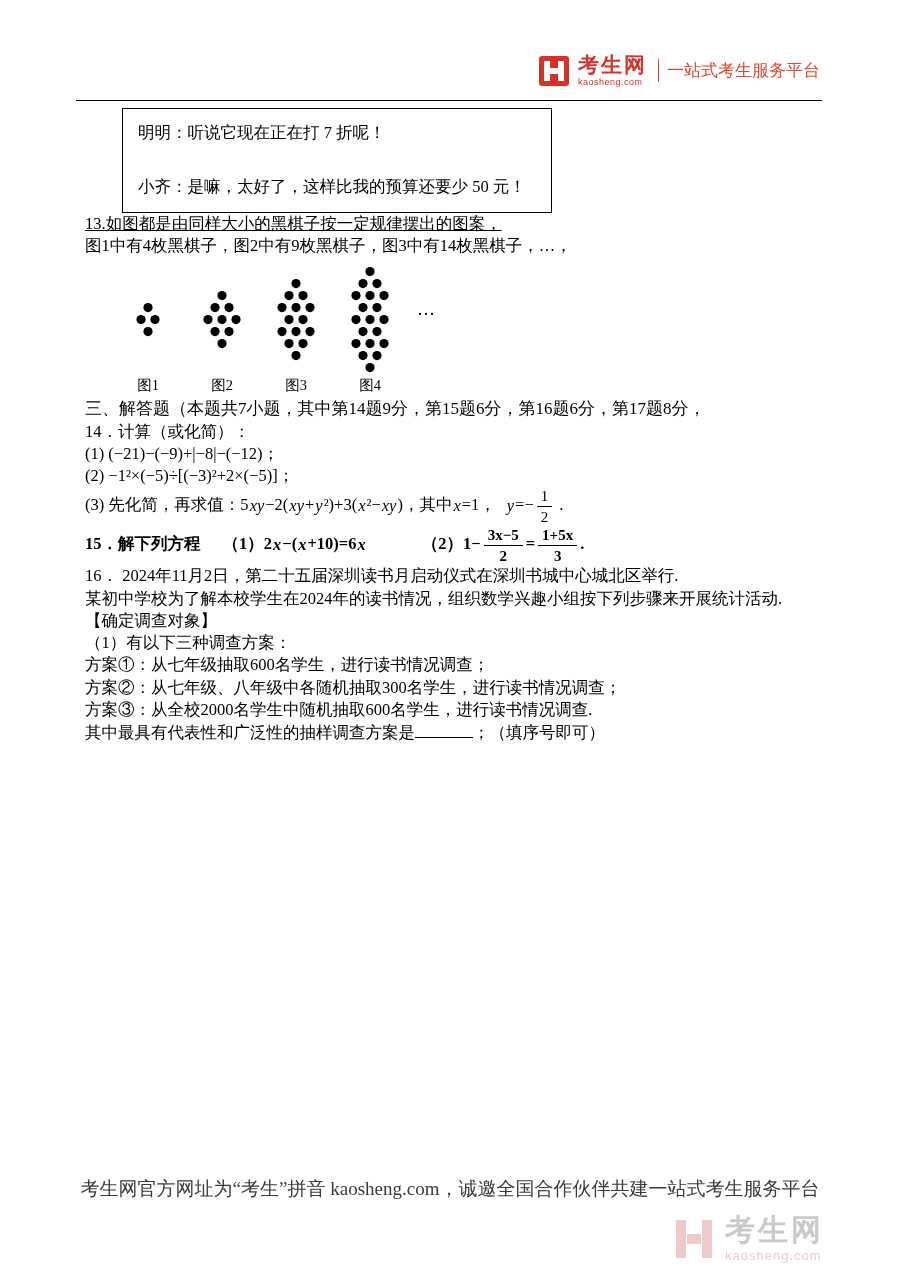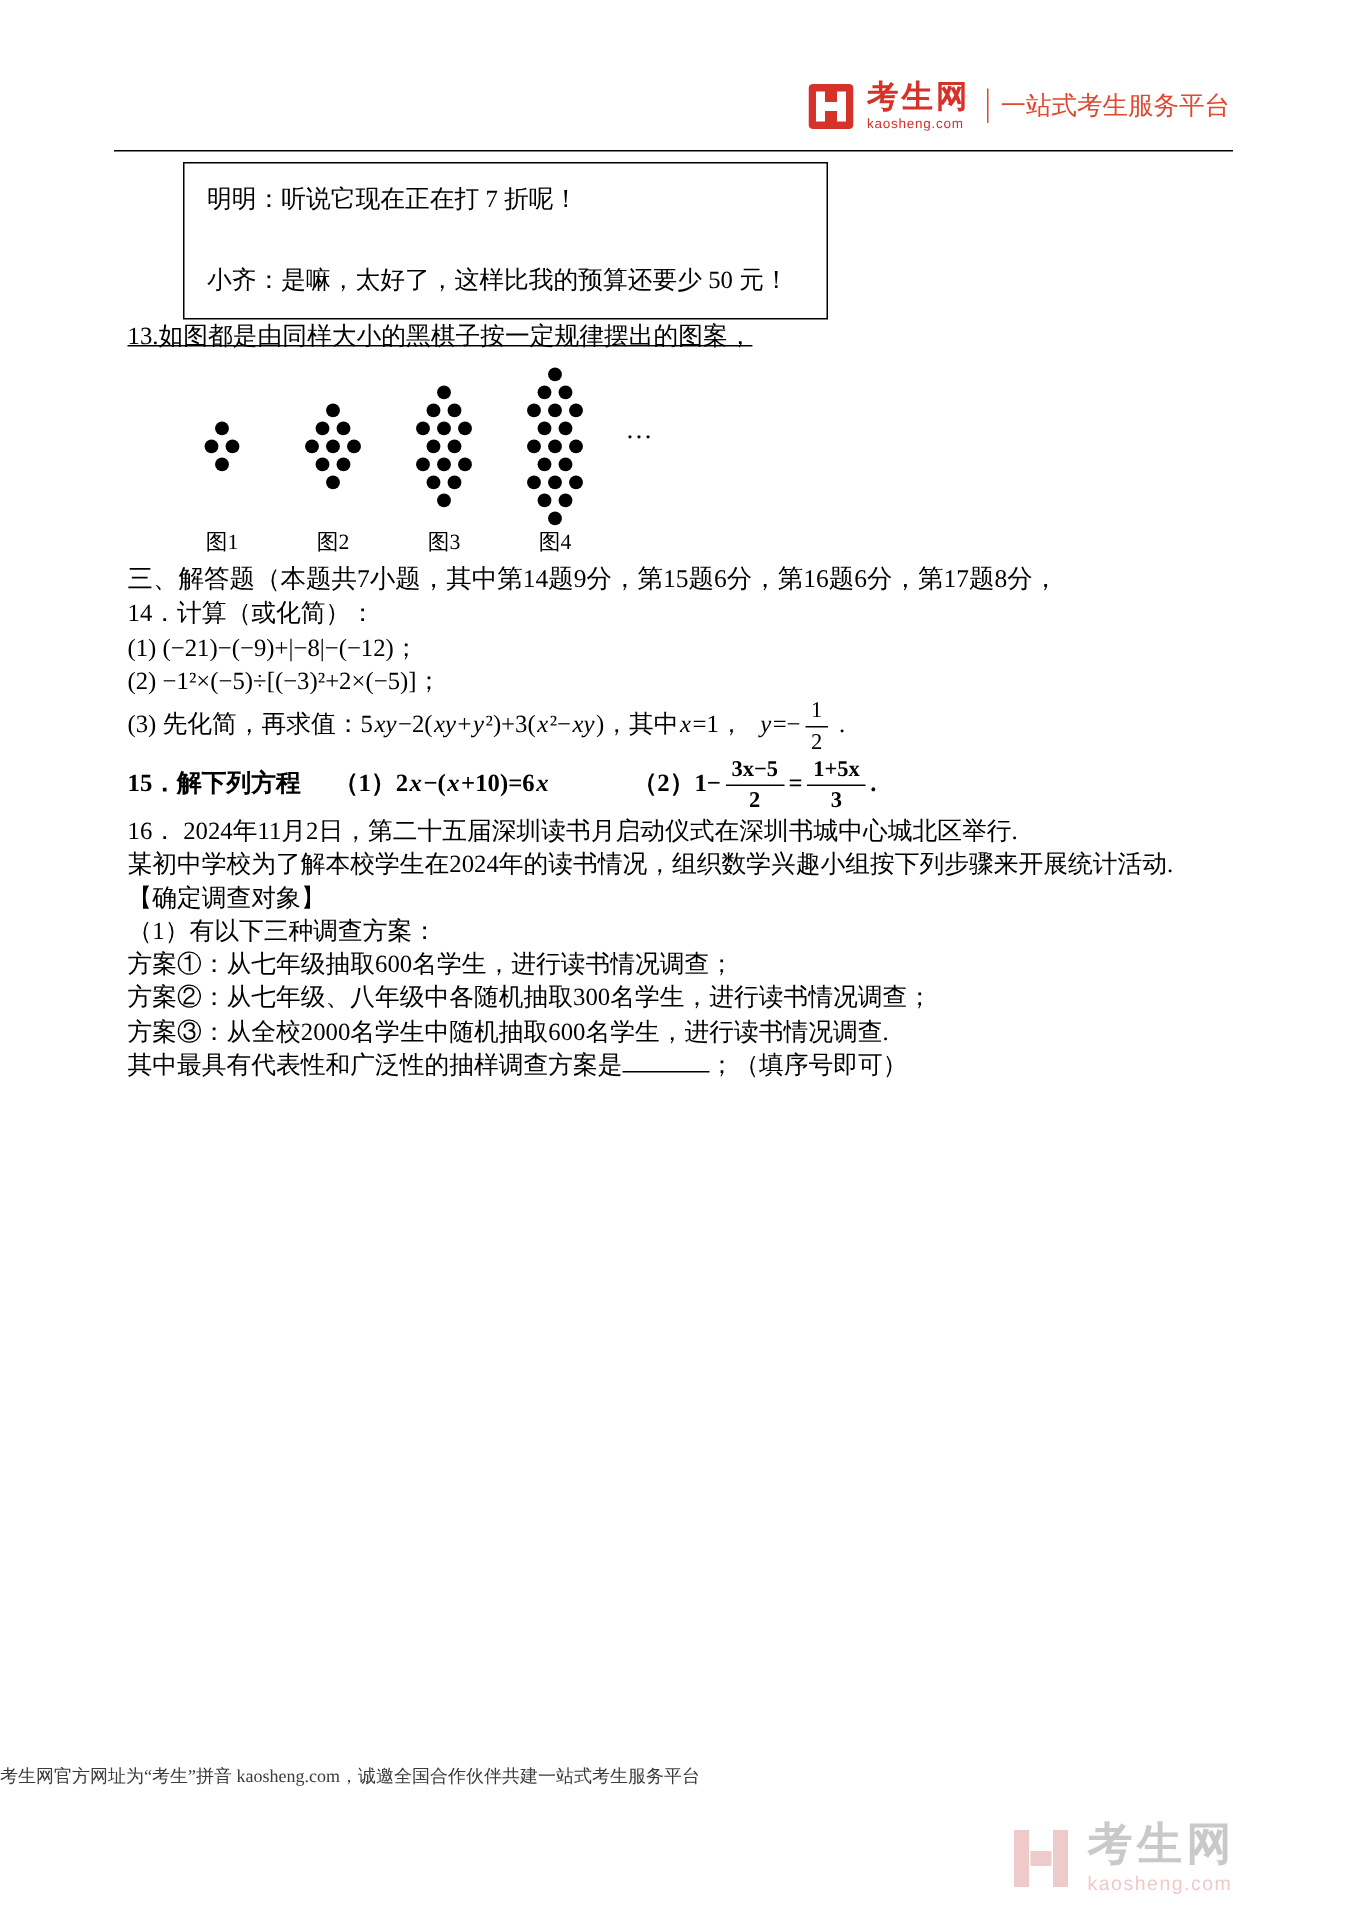--- a/index.html
+++ b/index.html
@@ -59,21 +59,21 @@
 
   
   .var { font-style:italic; padding:0 1px; }
   .gap { display:inline-block; height:1px; }
   .blank { display:inline-block; height:1em; border-bottom:1.2px solid #000; vertical-align:baseline; }
   .frac { display:inline-block; vertical-align:middle; text-align:center; font-size:15px; line-height:1.2; margin:0 3px; }
   .frac .num { display:block; padding:0 4px 1px; border-bottom:1.2px solid #000; }
   .frac .den { display:block; padding:1px 4px 0; }
 
   
-  .footer { position:absolute; top:1176px; left:0; width:100%; font-size:12px; color:var(--footer-gray,#3a3a3a); }
+  .footer { position:absolute; top:1176px; left:0; width:100%; text-align:center; font-size:19px; color:var(--footer-gray,#3a3a3a); }
   .watermark { position:absolute; right:76px; bottom:10px; display:flex; align-items:center; gap:10px; font-family:"Liberation Sans","DejaVu Sans",sans-serif; }
   .wm-col { display:flex; flex-direction:column; line-height:1; }
   .wm-text { font-size:30px; font-weight:bold; color:var(--wm-gray,#cccccc); letter-spacing:3px; }
   .wm-domain { font-size:13px; color:var(--wm-pink,#e8c9c9); margin-top:4px; letter-spacing:1px; }
 </style>
 </head>
 <body>
 
 <div class="page">
 
@@ -94,20 +94,21 @@
   <div class="rule"></div>
 
   <div class="content">
 
     <div class="dialog-box">
       <p>明明：听说它现在正在打 7 折呢！</p>
       <p>小齐：是嘛，太好了，这样比我的预算还要少 50 元！</p>
     </div>
 
     <p class="q13-1">13.如图都是由同样大小的黑棋子按一定规律摆出的图案，</p>
+    <p class="q13-2 ind">图1中有4枚黑棋子，图2中有9枚黑棋子，图3中有14枚黑棋子，…，</p>
 
     <div class="figs">
       <div class="fig-cell">
         <div class="fig-pattern">
             <svg width="28" height="39.2">
               <circle cx="14" cy="7.6" r="4.6" fill="#000"></circle>
               <circle cx="7" cy="19.6" r="4.6" fill="#000"></circle>
               <circle cx="21" cy="19.6" r="4.6" fill="#000"></circle>
               <circle cx="14" cy="31.6" r="4.6" fill="#000"></circle>
             </svg>

